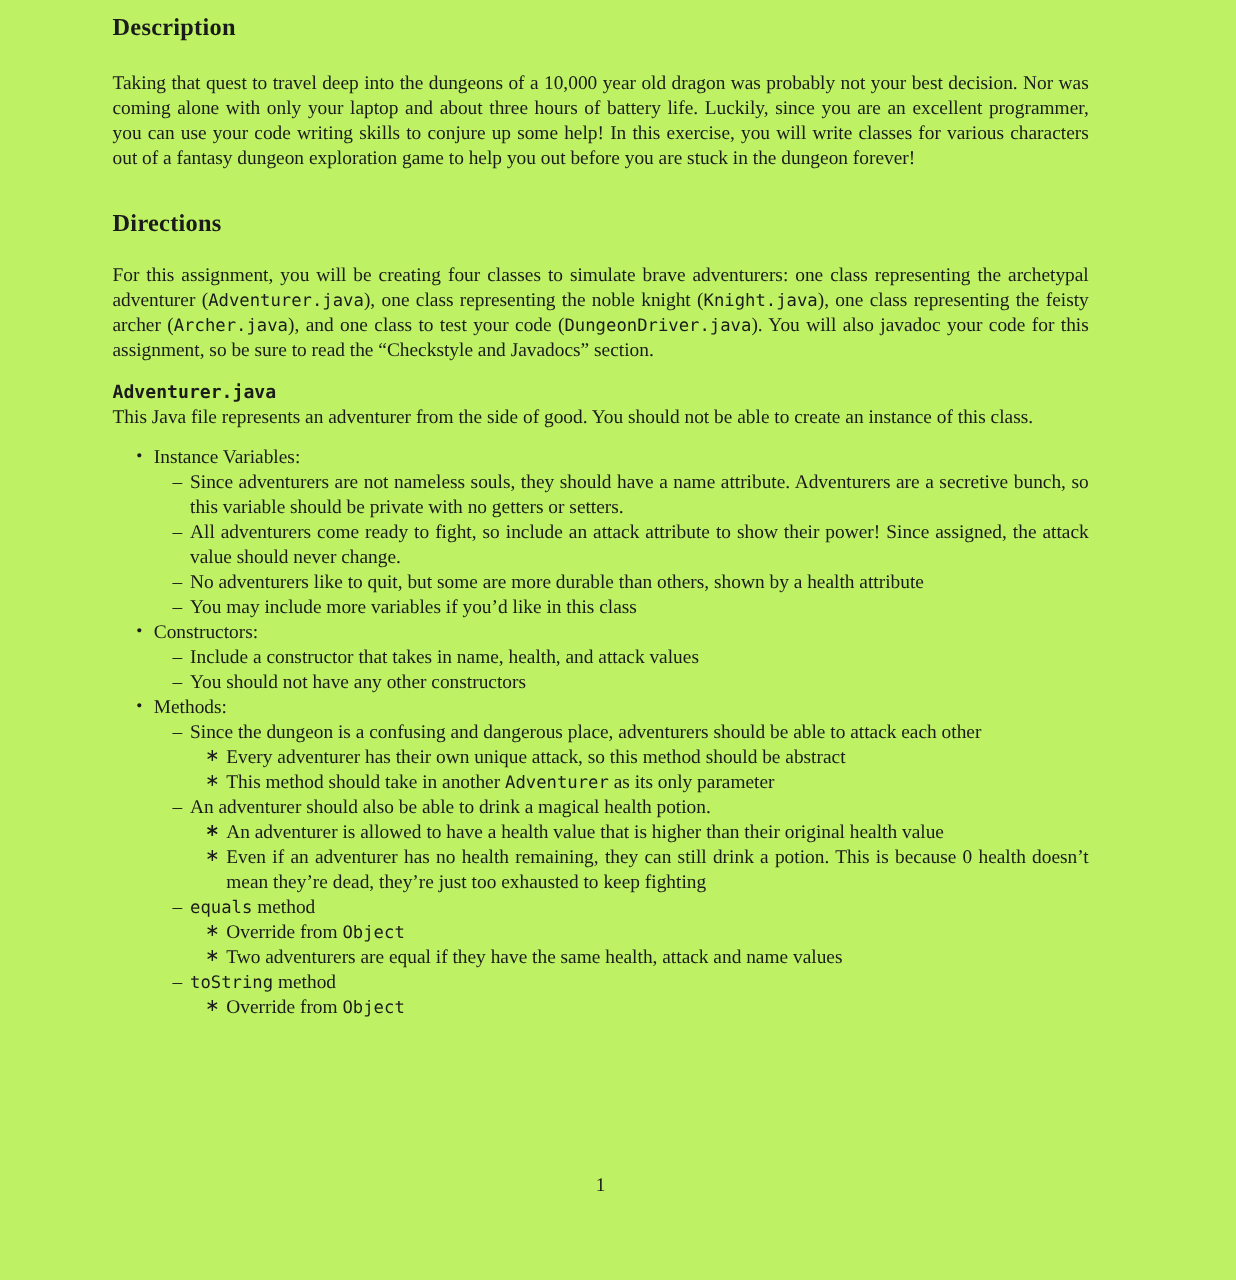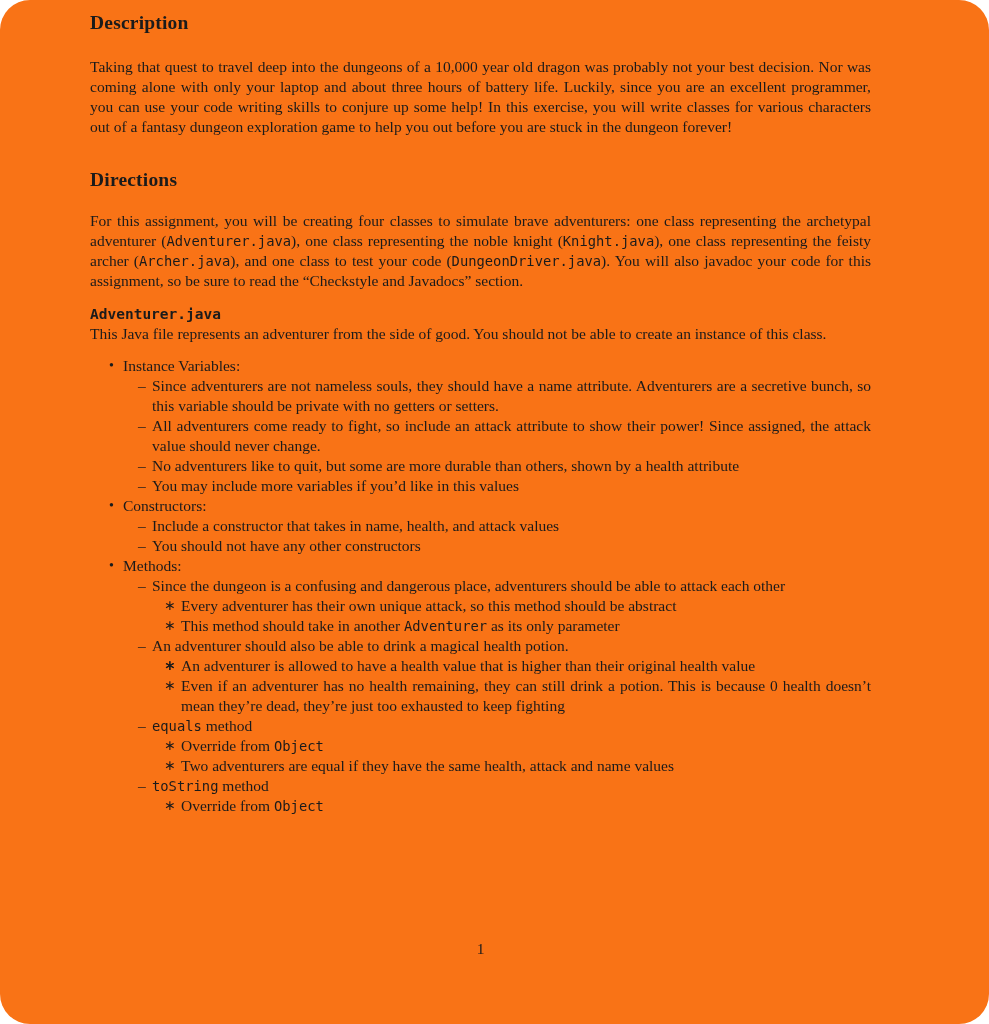--- a/index.html
+++ b/index.html
@@ -4,27 +4,26 @@
 <style>
   html, body {
     margin: 0;
     padding: 0;
     background: #ffffff;
   }
   .page {
     position: relative;
     width: 989px;
     height: 1024px;
-    background: #f97316;
+    background: #bef264;
     color: #1b1b1b;
     font-family: "Liberation Serif", serif;
     font-size: 15.5px;
     line-height: 20px;
     overflow: hidden;
-    border-radius: 30px;
   }
   .content {
     position: absolute;
     left: 90px;
     top: 0;
     width: 781px;
   }
   .section-heading {
     font-size: 19.5px;
     line-height: 20px;
@@ -91,21 +90,21 @@
 
     <h2 class="file-heading">Adventurer.java</h2>
 
     <p class="para file-intro"><span>This Java file represents an adventurer from the side of good. You should not be able to create an instance of this class.</span></p>
 
     <div class="outline">
         <div class="li level1"><span class="marker">•</span><span><span>Instance Variables:</span></span></div>
         <div class="li level2"><span class="marker">–</span><span><span>Since adventurers are not nameless souls, they should have a name attribute. Adventurers are a secretive bunch, so this variable should be private with no getters or setters.</span></span></div>
         <div class="li level2"><span class="marker">–</span><span><span>All adventurers come ready to fight, so include an attack attribute to show their power! Since assigned, the attack value should never change.</span></span></div>
         <div class="li level2"><span class="marker">–</span><span><span>No adventurers like to quit, but some are more durable than others, shown by a health attribute</span></span></div>
-        <div class="li level2"><span class="marker">–</span><span><span>You may include more variables if you’d like in this values</span></span></div>
+        <div class="li level2"><span class="marker">–</span><span><span>You may include more variables if you’d like in this class</span></span></div>
         <div class="li level1"><span class="marker">•</span><span><span>Constructors:</span></span></div>
         <div class="li level2"><span class="marker">–</span><span><span>Include a constructor that takes in name, health, and attack values</span></span></div>
         <div class="li level2"><span class="marker">–</span><span><span>You should not have any other constructors</span></span></div>
         <div class="li level1"><span class="marker">•</span><span><span>Methods:</span></span></div>
         <div class="li level2"><span class="marker">–</span><span><span>Since the dungeon is a confusing and dangerous place, adventurers should be able to attack each other</span></span></div>
         <div class="li level3"><span class="marker">∗</span><span><span>Every adventurer has their own unique attack, so this method should be abstract</span></span></div>
         <div class="li level3"><span class="marker">∗</span><span><span>This method should take in another </span><span class="code">Adventurer</span><span> as its only parameter</span></span></div>
         <div class="li level2"><span class="marker">–</span><span><span>An adventurer should also be able to drink a magical health potion.</span></span></div>
         <div class="li level3"><span class="marker">∗</span></div>
         <div class="li level3"><span class="marker">∗</span><span><span>An adventurer is allowed to have a health value that is higher than their original health value</span></span></div>

